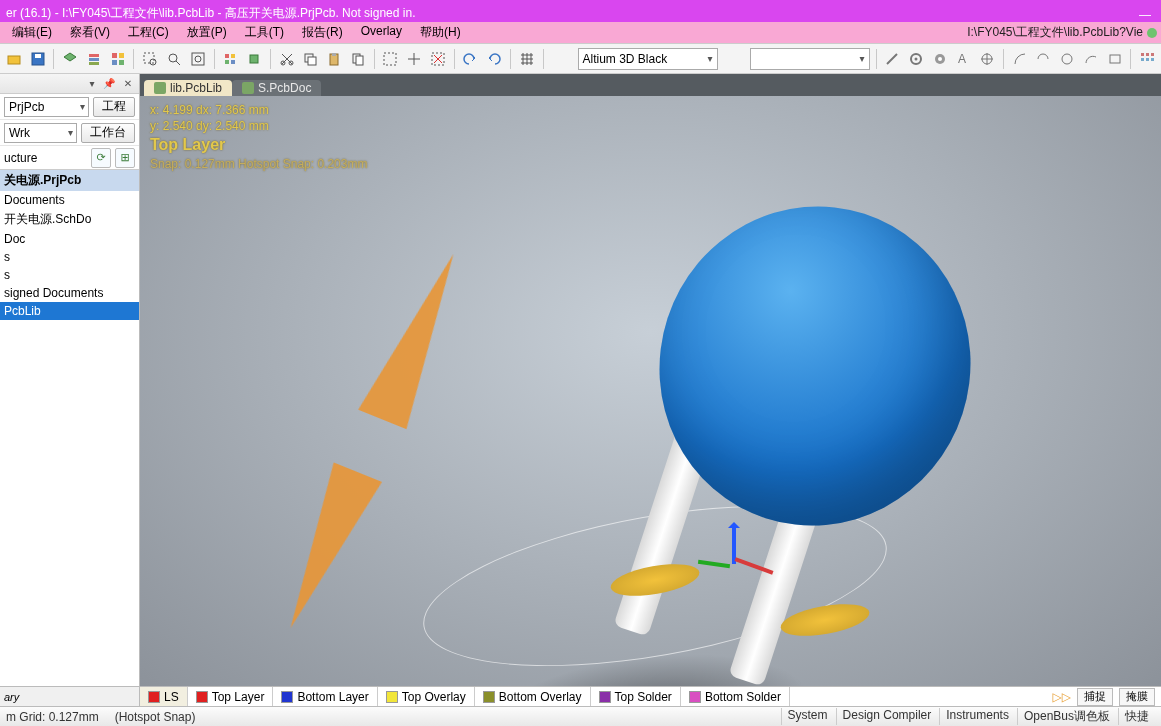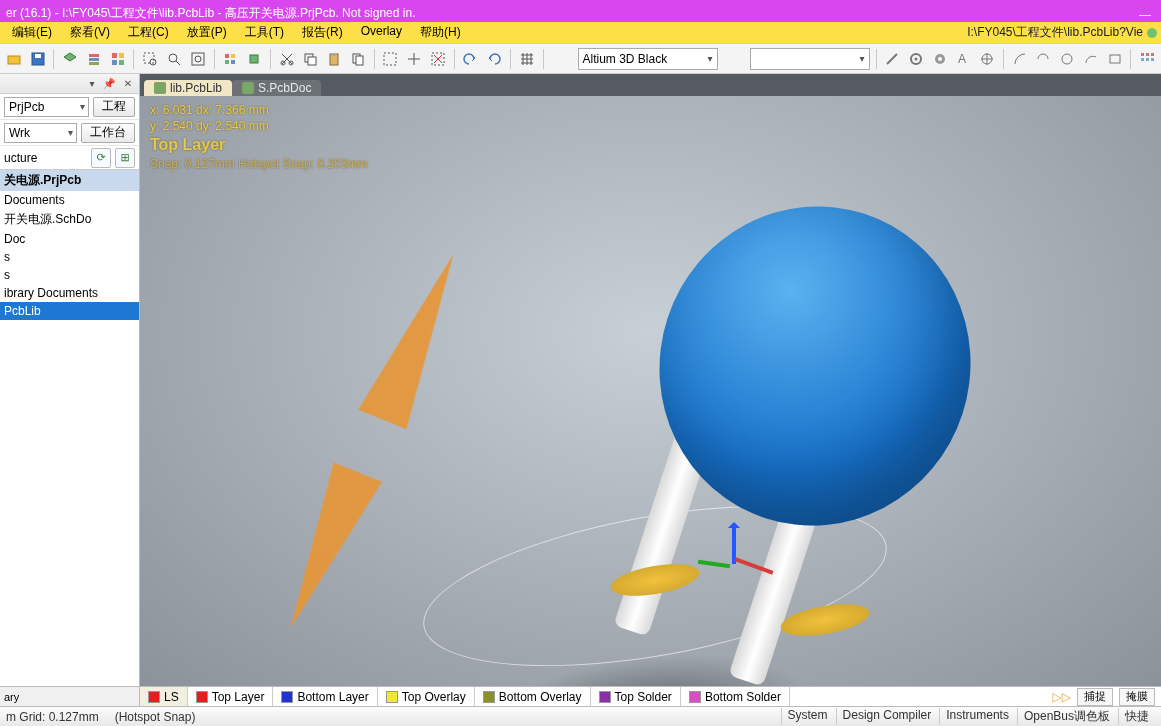--- a/index.html
+++ b/index.html
@@ -1,21 +1,21 @@
 <!DOCTYPE html>
 <html><head>
 <meta charset="utf-8">
 <style>
 * { margin: 0; padding: 0; box-sizing: border-box; font-family: "Microsoft YaHei", "Segoe UI", Tahoma, sans-serif; font-size: 12px; }
 body { background: #f0f0f0; width: 1161px; height: 726px; overflow: hidden; display: flex; flex-direction: column; }
 .titlebar { background: #d946ef; color: #fff; height: 22px; display: flex; align-items: flex-end; padding: 0 6px; justify-content: space-between; }
 .titlebar-text { font-size: 12px; }
 .titlebar-ctrl { display: flex; gap: 2px; }
 .titlebar-ctrl span { width: 20px; height: 14px; display: inline-flex; align-items: center; justify-content: center; color: #fff; cursor: default; }
-.menubar { background: #fde047; height: 22px; display: flex; align-items: center; padding: 0 4px; justify-content: space-between; border-bottom: 1px solid #ccc; }
+.menubar { background: #f9a8d4; height: 22px; display: flex; align-items: center; padding: 0 4px; justify-content: space-between; border-bottom: 1px solid #ccc; }
 .menus { display: flex; gap: 2px; }
 .menu-item { padding: 2px 8px; cursor: default; }
 .crumb { color: #222; font-size: 11px; display: flex; align-items: center; gap: 4px; }
 .crumb-dot { width: 10px; height: 10px; border-radius: 50%; background: #6fc36f; display: inline-block; }
 .toolbar { background: #f4f4f4; height: 30px; display: flex; align-items: center; padding: 0 4px; gap: 4px; border-bottom: 1px solid #ccc; }
 .tb-sep { width: 1px; height: 20px; background: #c8c8c8; margin: 0 2px; }
 .tb-btn { width: 22px; height: 22px; display: inline-flex; align-items: center; justify-content: center; cursor: default; border-radius: 2px; }
 .tb-combo { height: 22px; border: 1px solid #aaa; background: #fff; padding: 0 18px 0 4px; display: inline-flex; align-items: center; position: relative; min-width: 140px; margin-left: 28px; }
 .tb-combo::after { content: "▾"; position: absolute; right: 4px; font-size: 10px; color: #555; }
 .tb-combo.small { min-width: 120px; }
@@ -26,21 +26,21 @@
 .panel-row { height: 26px; display: flex; align-items: center; justify-content: space-between; padding: 0 4px; gap: 4px; border-bottom: 1px solid #e6e6e6; }
 .proj-combo { flex: 1; height: 20px; border: 1px solid #aaa; padding: 0 16px 0 4px; position: relative; background: #fff; display: inline-flex; align-items: center; overflow: hidden; white-space: nowrap; }
 .proj-combo::after { content: "▾"; position: absolute; right: 3px; font-size: 10px; color: #555; }
 .panel-btn { height: 20px; padding: 0 8px; border: 1px solid #aaa; background: linear-gradient(#fdfdfd,#e9e9e9); border-radius: 2px; display: inline-flex; align-items: center; cursor: default; }
 .panel-toolbar2 { height: 24px; display: flex; align-items: center; justify-content: space-between; padding: 0 4px; border-bottom: 1px solid #ccc; }
 .mini-icon { width: 20px; height: 20px; border: 1px solid #bbb; background: #f6fbff; border-radius: 2px; display: inline-flex; align-items: center; justify-content: center; font-size: 11px; color: #3a7c3a; cursor: default; }
 .tree { flex: 1; background: #fff; overflow: auto; font-size: 12px; }
 .tree-item { padding: 2px 4px; white-space: nowrap; cursor: default; }
 .tree-item.proj { background: #c8d9ee; font-weight: bold; }
 .tree-item.sel { background: #1e77d3; color: #fff; }
-.bottom-side-tab { height: 20px; background: #f0f0f0; border-top: 1px solid #bbb; display: flex; align-items: center; padding-left: 4px; font-size: 11px; }
+.bottom-side-tab { height: 20px; background: #f0f0f0; border-top: 1px solid #bbb; display: flex; align-items: center; padding-left: 4px; font-size: 11px; font-style: italic; }
 .viewport-area { flex: 1; display: flex; flex-direction: column; overflow: hidden; }
 .doc-tabs { height: 22px; background: #555b60; display: flex; align-items: flex-end; padding-left: 4px; gap: 0; }
 .doc-tab { height: 16px; padding: 0 10px; display: inline-flex; align-items: center; gap: 4px; background: #6b7176; color: #e8e8e8; border-top-left-radius: 4px; border-top-right-radius: 4px; cursor: default; font-size: 11px; }
 .doc-tab.active { background: #f1e7c7; color: #333; }
 .doc-tab .ico { width: 12px; height: 12px; display: inline-block; background: #7ba665; border-radius: 2px; }
 .viewport { flex: 1; position: relative; background: radial-gradient(ellipse at 50% 40%, #c7cfd7, #8c929a); overflow: hidden; }
 .overlay-text { position: absolute; top: 6px; left: 10px; color: #e2c84c; font-family: Arial, sans-serif; font-size: 14px; line-height: 1.35; text-shadow: 0 0 2px #6b5b1e; }
 .overlay-text .label { font-weight: bold; font-size: 16px; }
 .overlay-text .snap { color: #c5ad5c; font-size: 12px; }
 .shadow-ellipse { position: absolute; left: 350px; top: 560px; width: 320px; height: 110px; background: radial-gradient(ellipse, rgba(0,0,0,0.38), rgba(0,0,0,0) 70%); border-radius: 50%; transform: rotate(-6deg); }
@@ -335,40 +335,40 @@
         <span class="mini-icon">⊞</span>
       </div>
     </div>
     <div class="tree" id="tree">
         <div class="tree-item proj">关电源.PrjPcb</div>
         <div class="tree-item ">Documents</div>
         <div class="tree-item ">开关电源.SchDo</div>
         <div class="tree-item ">Doc</div>
         <div class="tree-item ">s</div>
         <div class="tree-item ">s</div>
-        <div class="tree-item ">ibrary Documents</div>
+        <div class="tree-item ">signed Documents</div>
         <div class="tree-item sel">PcbLib</div>
       </div>
     <div class="bottom-side-tab">ary</div>
   </div>
 
   <div class="viewport-area">
     <div class="doc-tabs" id="doctabs">
         <div class="doc-tab active">
           <span class="ico"></span>
           <span>lib.PcbLib</span>
         </div>
         <div class="doc-tab">
           <span class="ico"></span>
           <span>S.PcbDoc</span>
         </div>
       </div>
     <div class="viewport">
       <div class="overlay-text">
-        <div>x: 6.031   dx: 7.366 mm</div>
+        <div>x: 4.199   dx: 7.366 mm</div>
         <div>y: 2.540   dy: 2.540 mm</div>
         <div class="label">Top Layer</div>
         <div class="snap">Snap: 0.127mm  Hotspot Snap: 0.203mm</div>
       </div>
       <div class="shadow-ellipse"></div>
       <div class="orbit o1"></div>
       <div class="leg l1"></div>
       <div class="leg l2"></div>
       <div class="pad p1"></div>
       <div class="pad p2"></div>

